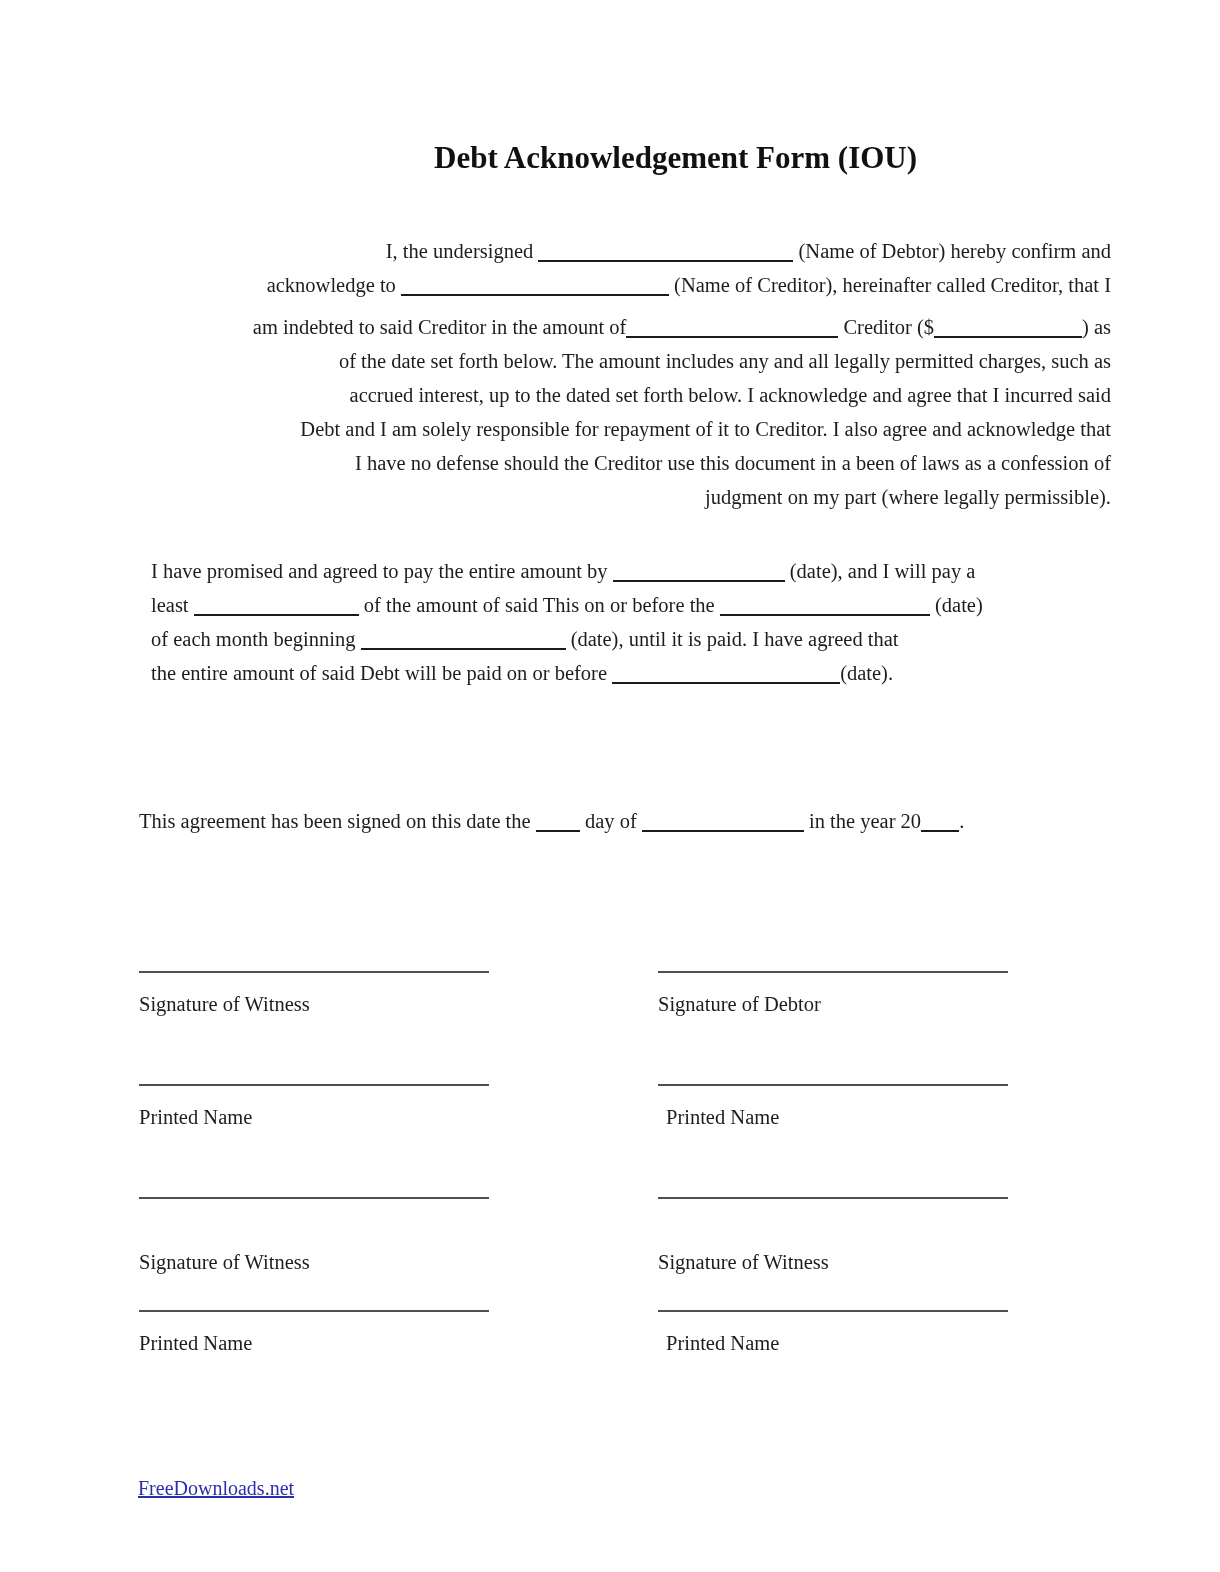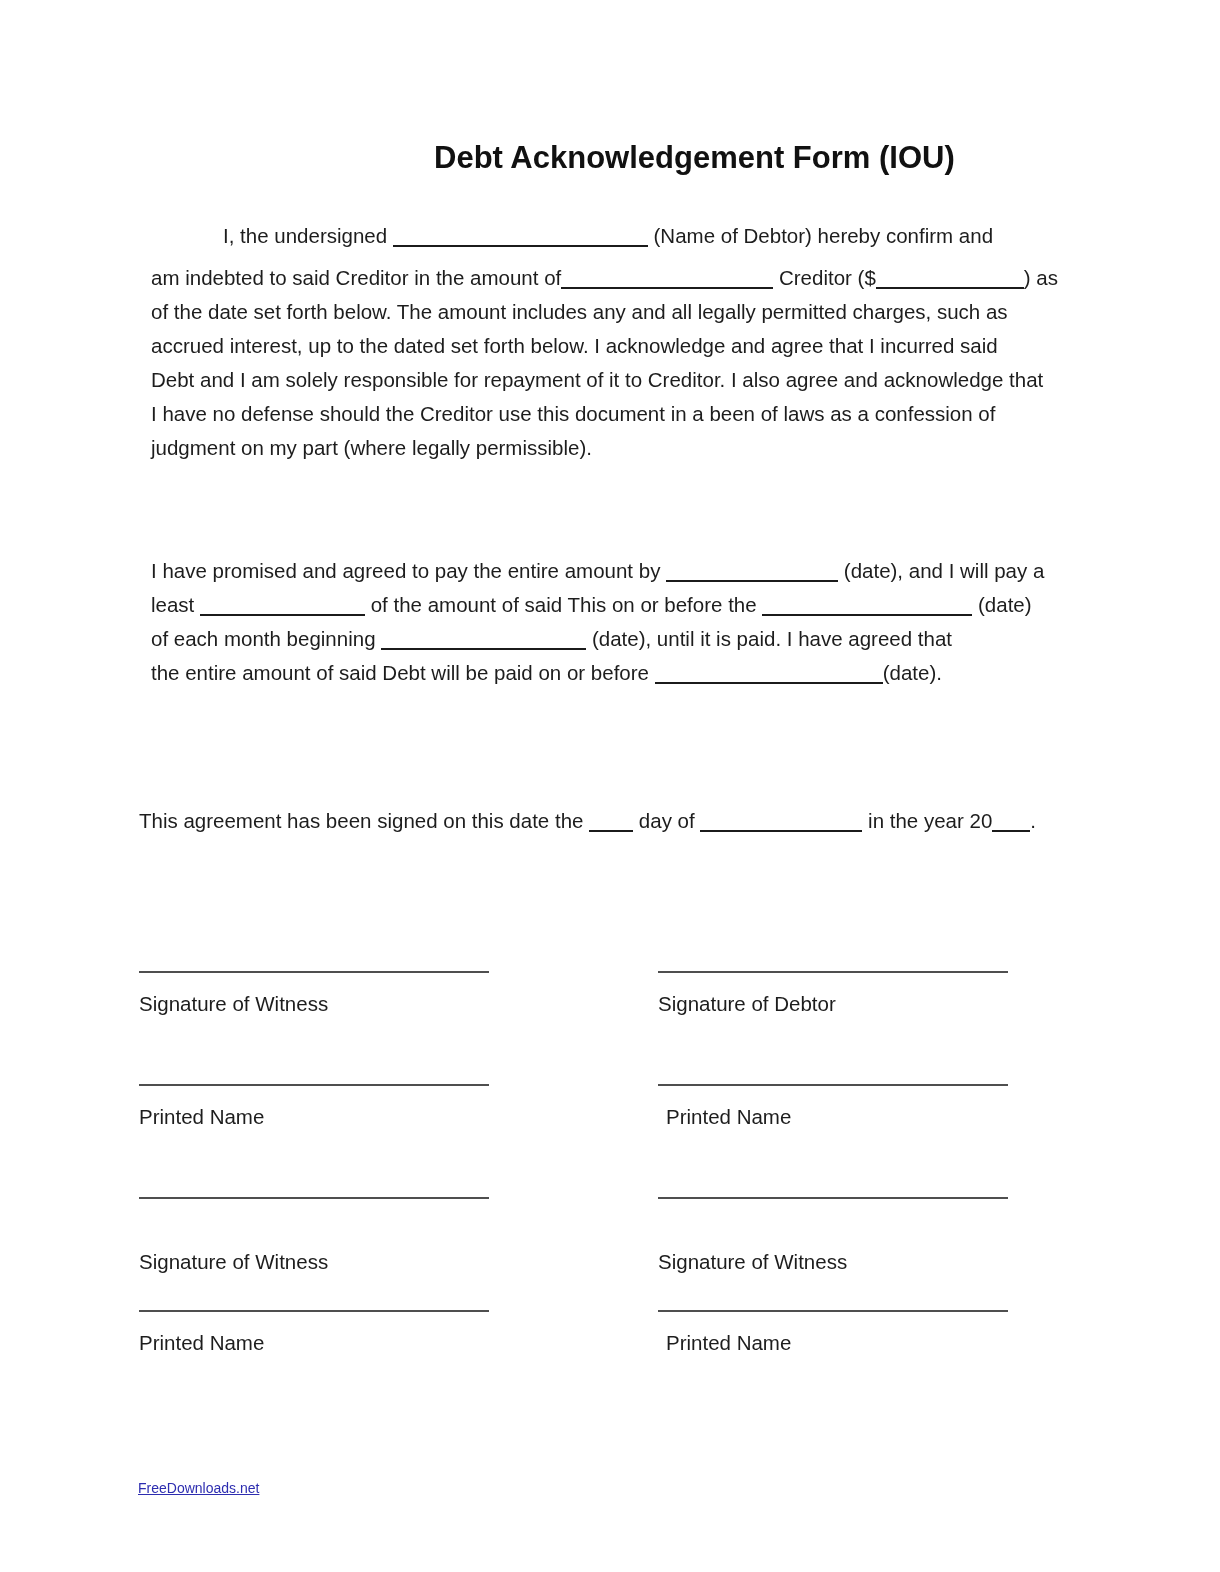--- a/index.html
+++ b/index.html
@@ -1,62 +1,63 @@
 <!DOCTYPE html>
 <html style="--page-bg: #ffffff; --text-color: #1d1d1d; --rule-color: #4f4f4f; --blank-color: #1b1b1b; --link-color: #2d2db0;"><head>
 <meta charset="utf-8">
 <style>
   html,body { margin:0; padding:0; background:#ffffff; }
   .page {
     position:relative; width:1220px; height:1572px;
     background:var(--page-bg,#ffffff);
-    font-family:Liberation Sans, sans-serif;
+    font-family:Liberation Serif, serif;
     color:var(--text-color,#1d1d1d);
     overflow:hidden;
   }
   .title {
     position:absolute; left:434px; top:140px; margin:0;
     font-size:31px; font-weight:bold; color:#111;
     white-space:nowrap;
   }
   .para { position:absolute; font-size:20.5px; line-height:34px; }
-  .p1 { left:151px; top:219px; width:960px; }
+  .p1 { left:151px; top:234px; width:960px;text-align:right; }
   .p2 { left:151px; top:554px; width:960px; }
   .p3 { left:139px; top:804px; width:1030px; }
   .line { white-space:nowrap; }
   .blank {
     display:inline-block; height:1em; vertical-align:-4px;
     border-bottom:2px solid var(--blank-color,#1b1b1b);
   }
   .sig-rule {
     position:absolute; width:350px; height:0;
     border-top:2px solid var(--rule-color,#4f4f4f);
   }
   .sig-label { position:absolute; font-size:20.5px; line-height:26px; white-space:nowrap; }
   .colL { left:139px; }
   .colR { left:658px; }
   .colRin { left:666px; }
   .rule-r0 { top:971px; } .rule-r1 { top:1084px; } .rule-r2 { top:1197px; } .rule-r3 { top:1310px; }
   .lab-r0 { top:991px; } .lab-r1 { top:1104px; } .lab-r2 { top:1249px; } .lab-r3 { top:1330px; }
   .footer-link {
     position:absolute; left:138px; top:1476px;
-    font-size:14px; line-height:24px;
+    font-size:20px; line-height:24px;
     color:var(--link-color,#2d2db0); text-decoration:underline;
     white-space:nowrap;
   }
 </style>
 </head>
 <body>
 
 <div class="page">
 
   <h1 class="title">Debt Acknowledgement Form (IOU)</h1>
 
   <div class="para p1">
       <div class="line" style="text-indent: 72px;"><span>I, the undersigned </span><span class="blank" style="width: 255px;"></span><span> (Name of Debtor) hereby confirm and</span></div>
+      <div class="line"><span>acknowledge to </span><span class="blank" style="width: 268px;"></span><span> (Name of Creditor), hereinafter called Creditor, that I</span></div>
       <div class="line" style="margin-top: 8px;"><span>am indebted to said Creditor in the amount of</span><span class="blank" style="width: 212px;"></span><span> Creditor ($</span><span class="blank" style="width: 148px;"></span><span>) as</span></div>
       <div class="line"><span>of the date set forth below. The amount includes any and all legally permitted charges, such as</span></div>
       <div class="line"><span>accrued interest, up to the dated set forth below. I acknowledge and agree that I incurred said</span></div>
       <div class="line"><span>Debt and I am solely responsible for repayment of it to Creditor. I also agree and acknowledge that</span></div>
       <div class="line"><span>I have no defense should the Creditor use this document in a been of laws as a confession of</span></div>
       <div class="line"><span>judgment on my part (where legally permissible).</span></div>
     </div>
 
   <div class="para p2">
       <div class="line"><span>I have promised and agreed to pay the entire amount by </span><span class="blank" style="width: 172px;"></span><span> (date), and I will pay a</span></div>

